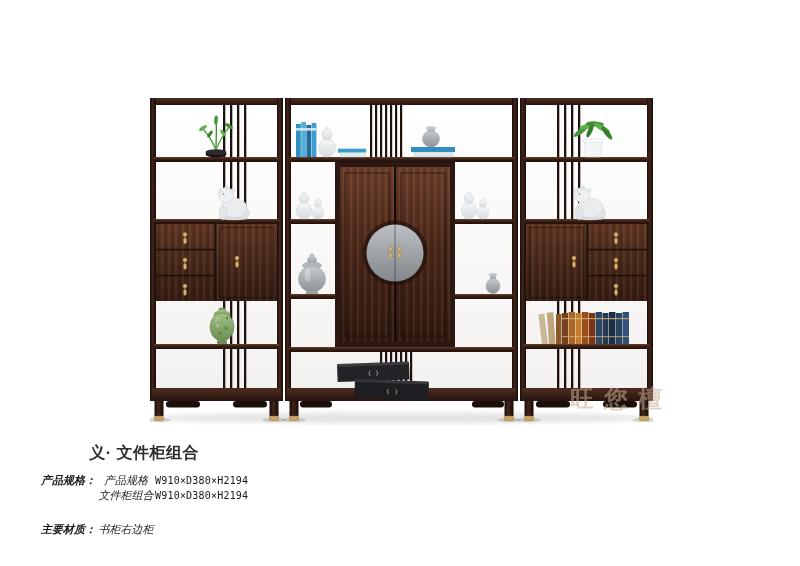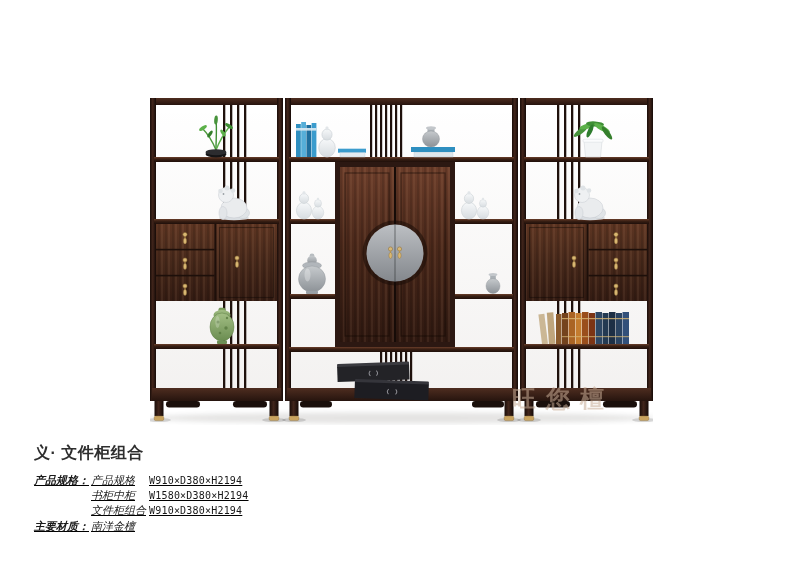--- a/index.html
+++ b/index.html
@@ -3,29 +3,29 @@
 <meta charset="utf-8">
 <style>
   html,body{margin:0;padding:0;}
   body{background:#ffffff;font-family:"Liberation Sans",sans-serif;}
   .stage{position:relative;width:800px;height:566px;background:#ffffff;overflow:hidden;}
   .artwork{position:absolute;left:150px;top:98px;width:503px;height:327px;}
   .artwork svg{display:block;}
   .watermark{
     position:absolute;left:512px;top:383px;width:160px;
     font:700 24px "DejaVu Serif",serif;color:rgba(198,172,150,0.55);
-    letter-spacing:10px;white-space:nowrap;pointer-events:none;
+    letter-spacing:10px;white-space:nowrap;pointer-events:none;text-align:right;
   }
-  .info{position:absolute;left:34px;top:443px;}
+  .info{position:absolute;left:40px;top:443px;text-align:center;}
   .title{margin:0 0 9px 0;font:700 16px "Liberation Sans",sans-serif;color:#2e2e2e;letter-spacing:.5px;}
-  .spec-line{display:flex;align-items:baseline;line-height:15.2px;text-decoration:underline;}
+  .spec-line{display:flex;align-items:baseline;line-height:15.2px;}
   .klabel{display:inline-block;width:57px;font:italic 700 11px "DejaVu Serif",serif;color:#1b1b1b;}
   .sname{display:inline-block;width:58px;font:italic 400 11px "DejaVu Serif",serif;color:#222;}
   .sdims{font:400 10px "DejaVu Sans Mono",monospace;color:#161616;letter-spacing:.2px;}
-  .mline{margin-top:1px;}
+  .mline{margin-top:19px;}
 </style>
 </head>
 <body>
 
 <div class="stage">
 
   <div class="artwork">
     <svg width="503" height="327" viewBox="0 0 503 327">
       <defs>
         <linearGradient id="gPost" x1="0" y1="0" x2="1" y2="0">
@@ -365,27 +365,22 @@
   <div class="info">
     <h1 class="title">义· 文件柜组合</h1>
 
     <div class="spec-line">
       <span class="klabel">产品规格：</span>
       <span class="sname">产品规格</span>
       <span class="sdims">W910×D380×H2194</span>
     </div>
     <div class="spec-line">
       <span class="klabel"></span>
-      <span class="sname">书柜中柜</span>
-      <span class="sdims">W1580×D380×H2194</span>
-    </div>
-    <div class="spec-line">
-      <span class="klabel"></span>
       <span class="sname">文件柜组合</span>
       <span class="sdims">W910×D380×H2194</span>
     </div>
     <div class="spec-line mline">
       <span class="klabel">主要材质：</span>
-      <span class="sname">南洋金檀</span>
+      <span class="sname">书柜右边柜</span>
     </div>
   </div>
 
 </div>
 
 </body></html>

